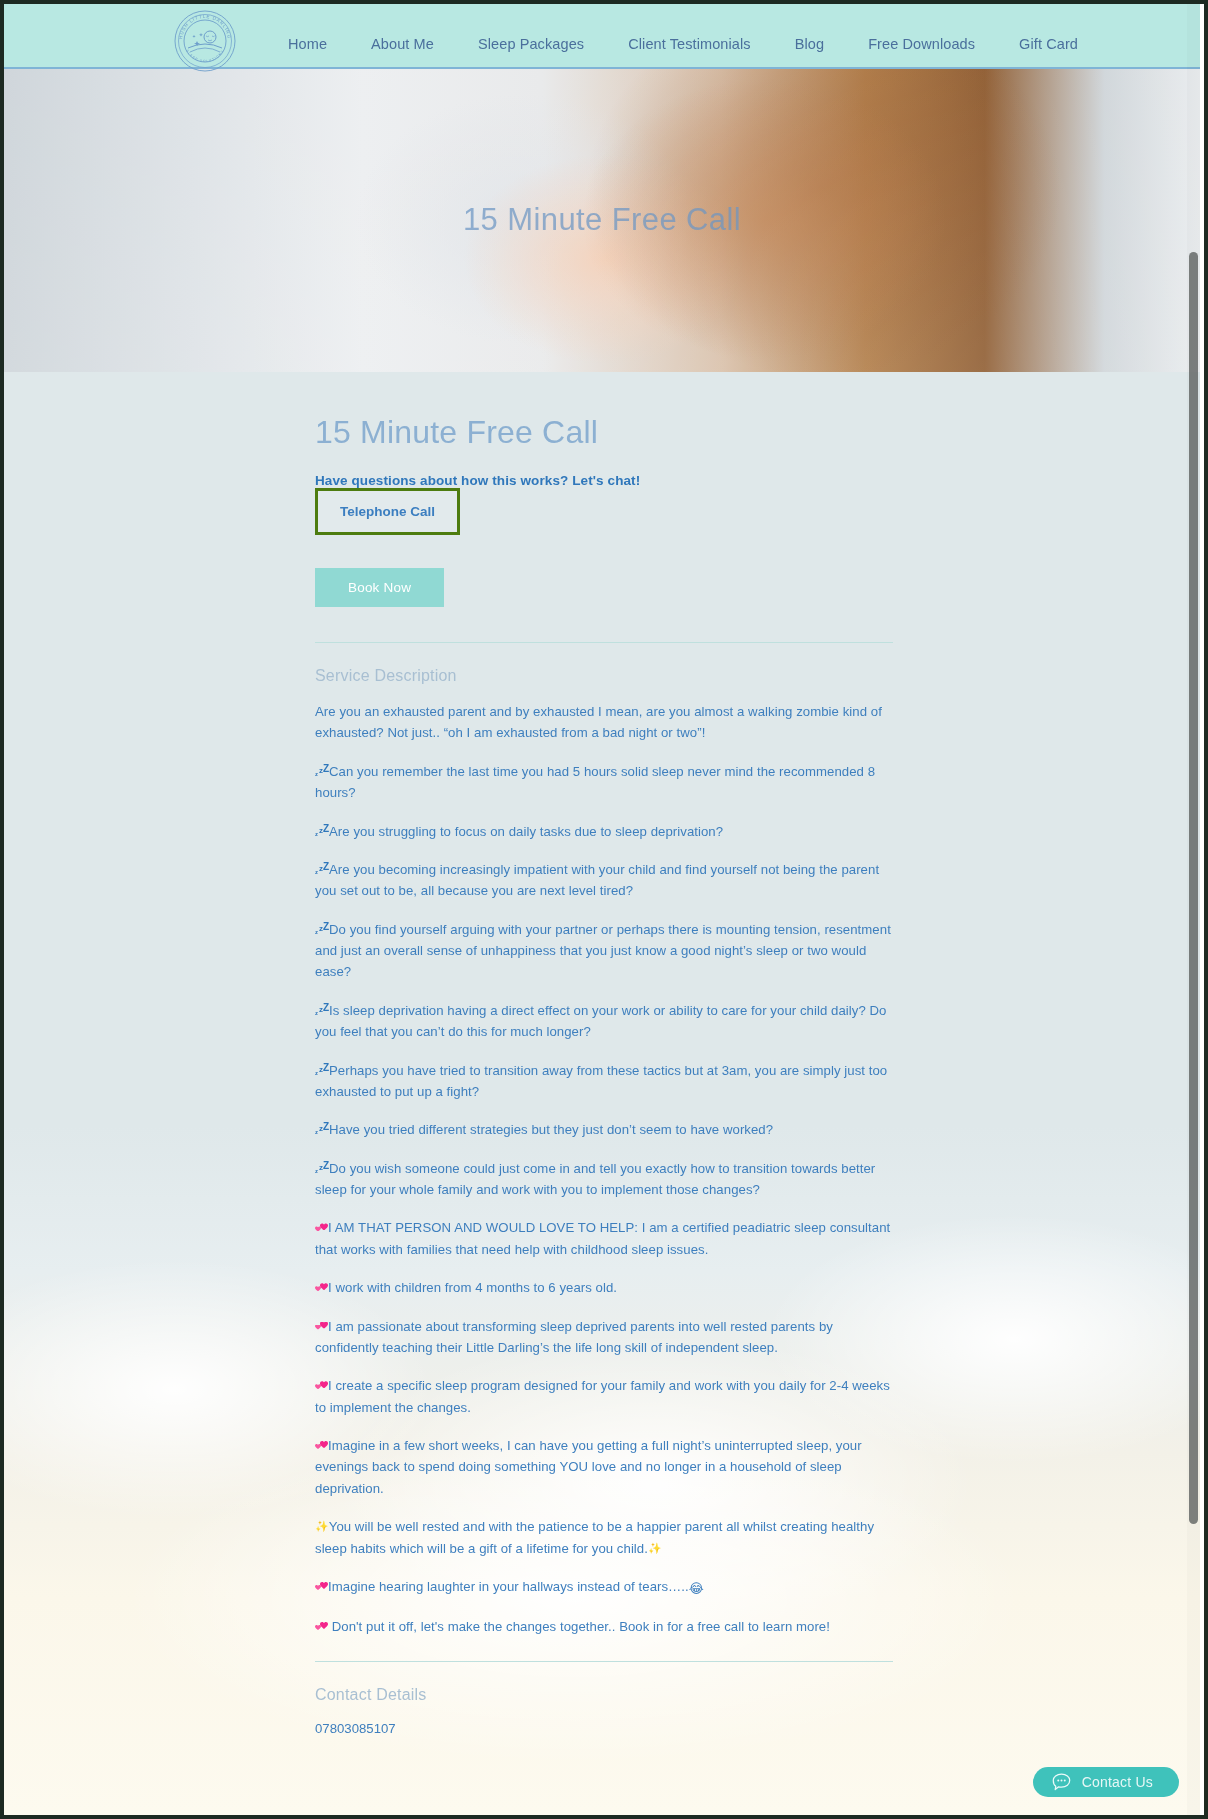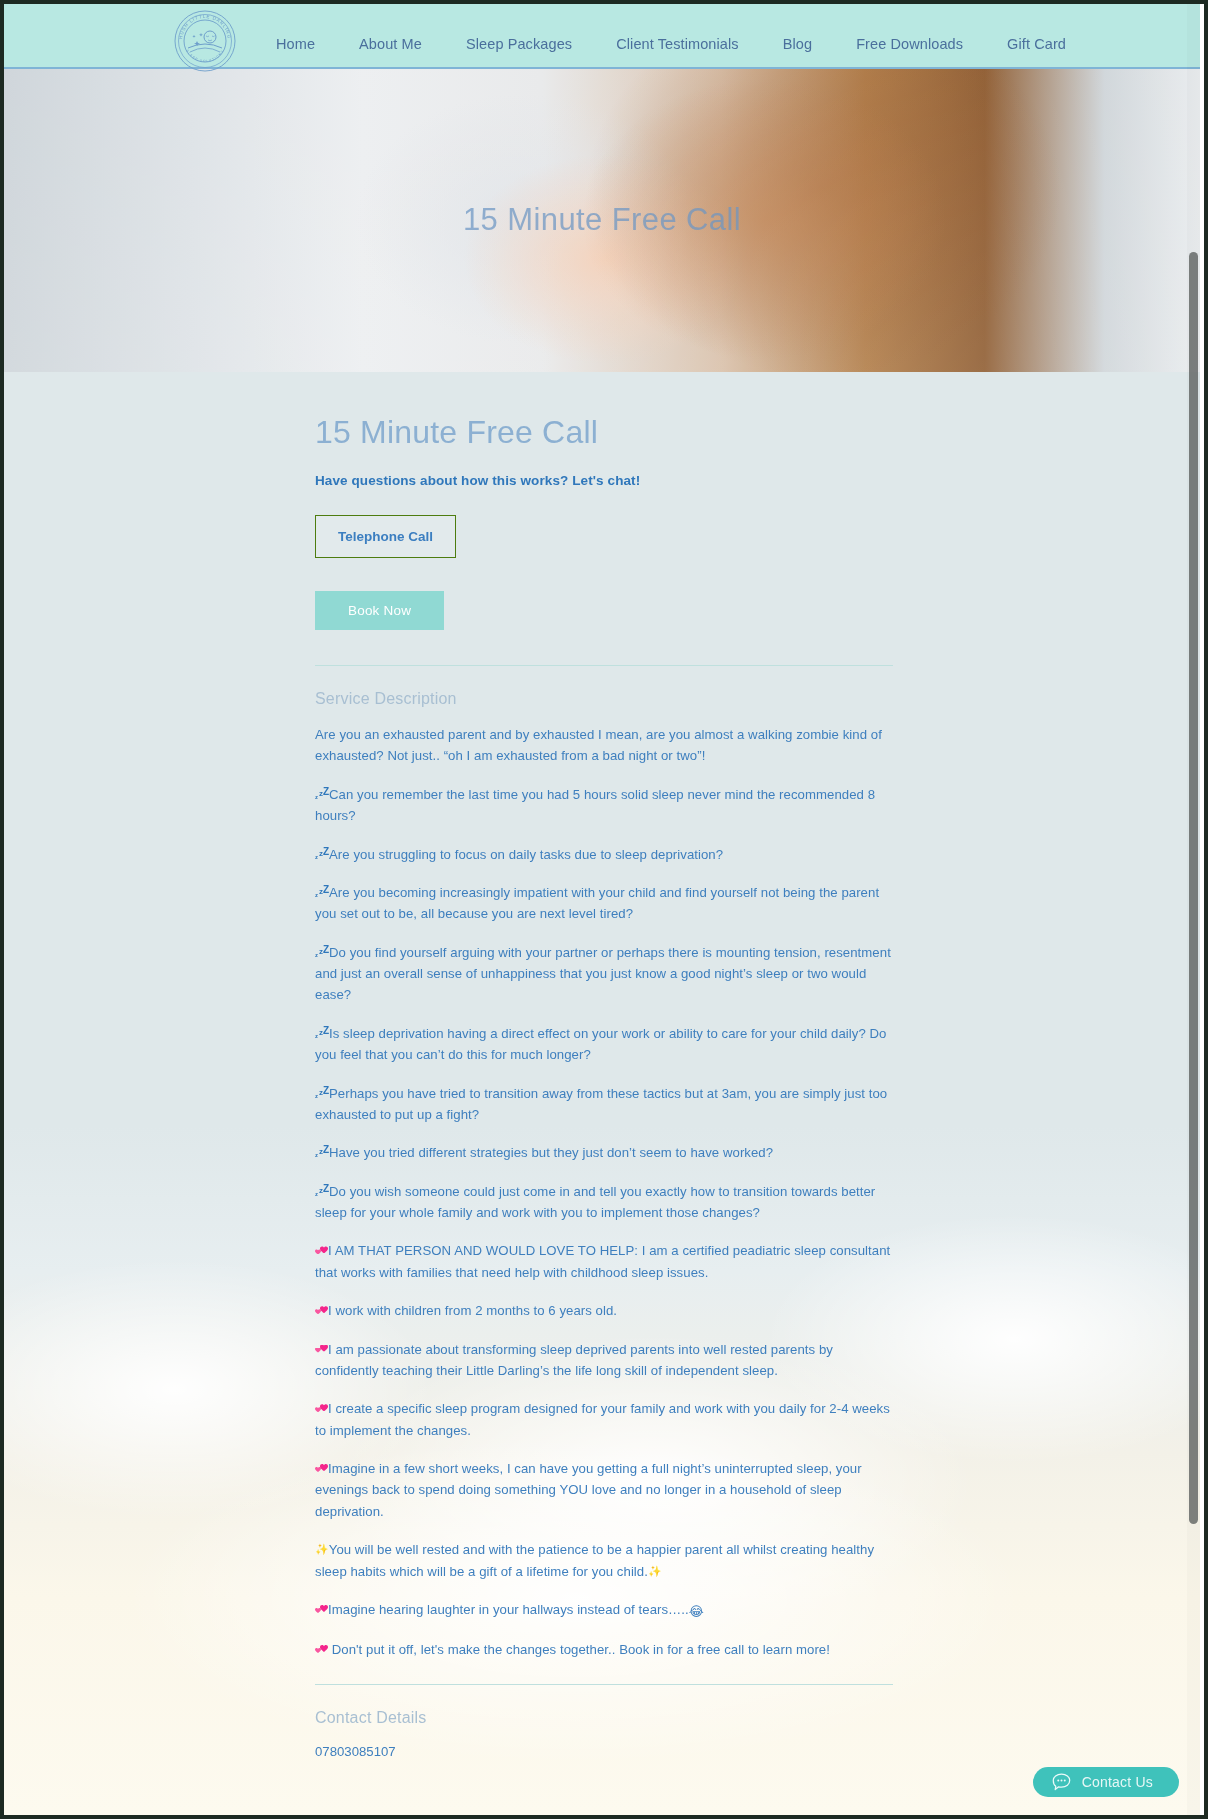--- a/index.html
+++ b/index.html
@@ -81,21 +81,21 @@
   #logo {
     position: absolute;
     left: 170px;
     top: 6px;
     width: 62px;
     height: 62px;
   }
   #logo svg { display: block; }
   #nav-links {
     position: absolute;
-    left: 250px;
+    left: 262px;
     top: 0;
     height: 80px;
     display: flex;
     align-items: center;
     gap: 0px;
   }
   .nav-link {
     color: #4a6f9c;
     font-size: 14.5px;
     letter-spacing: .1px;
@@ -182,23 +182,22 @@
   }
   #tagline {
     margin-top: 22px;
     font-size: 13.5px;
     color: #2f77bb;
     font-weight: 600;
     letter-spacing: .1px;
   }
 
   #service-type-box {
-    margin-top: 27px;
-    display: inline-block;
-    border: 1px solid #4d7c0f;
+    display: inline-block;
+    border: 3px solid #4d7c0f;
     padding: 13px 22px;
     font-size: 13.5px;
     color: #3b7ec0;
     font-weight: 600;
     background: rgba(255,255,255,0.10);
   }
 
   #book-now-button {
     margin-top: 33px;
     display: inline-block;
@@ -432,21 +431,21 @@
             <div class="body-p"><span>Are you an exhausted parent and by exhausted I mean, are you almost a walking zombie kind of exhausted? Not just.. “oh I am exhausted from a bad night or two”!</span></div>
             <div class="body-p"><span class="zzz"><i>z</i><i>z</i><i>Z</i></span><span>Can you remember the last time you had 5 hours solid sleep never mind the recommended 8 hours?</span></div>
             <div class="body-p"><span class="zzz"><i>z</i><i>z</i><i>Z</i></span><span>Are you struggling to focus on daily tasks due to sleep deprivation?</span></div>
             <div class="body-p"><span class="zzz"><i>z</i><i>z</i><i>Z</i></span><span>Are you becoming increasingly impatient with your child and find yourself not being the parent you set out to be, all because you are next level tired?</span></div>
             <div class="body-p"><span class="zzz"><i>z</i><i>z</i><i>Z</i></span><span>Do you find yourself arguing with your partner or perhaps there is mounting tension, resentment and just an overall sense of unhappiness that you just know a good night’s sleep or two would ease?</span></div>
             <div class="body-p"><span class="zzz"><i>z</i><i>z</i><i>Z</i></span><span>Is sleep deprivation having a direct effect on your work or ability to care for your child daily? Do you feel that you can’t do this for much longer?</span></div>
             <div class="body-p"><span class="zzz"><i>z</i><i>z</i><i>Z</i></span><span>Perhaps you have tried to transition away from these tactics but at 3am, you are simply just too exhausted to put up a fight?</span></div>
             <div class="body-p"><span class="zzz"><i>z</i><i>z</i><i>Z</i></span><span>Have you tried different strategies but they just don’t seem to have worked?</span></div>
             <div class="body-p"><span class="zzz"><i>z</i><i>z</i><i>Z</i></span><span>Do you wish someone could just come in and tell you exactly how to transition towards better sleep for your whole family and work with you to implement those changes?</span></div>
             <div class="body-p"><span class="hearts"><span class="heart-sm"></span><span class="heart-lg"></span></span><span>I AM THAT PERSON AND WOULD LOVE TO HELP: I am a certified peadiatric sleep consultant that works with families that need help with childhood sleep issues.</span></div>
-            <div class="body-p"><span class="hearts"><span class="heart-sm"></span><span class="heart-lg"></span></span><span>I work with children from 2 months to 6 years old.</span></div>
+            <div class="body-p"><span class="hearts"><span class="heart-sm"></span><span class="heart-lg"></span></span><span>I work with children from 4 months to 6 years old.</span></div>
             <div class="body-p"><span class="hearts"><span class="heart-sm"></span><span class="heart-lg"></span></span><span>I am passionate about transforming sleep deprived parents into well rested parents by confidently teaching their Little Darling’s the life long skill of independent sleep.</span></div>
             <div class="body-p"><span class="hearts"><span class="heart-sm"></span><span class="heart-lg"></span></span><span>I create a specific sleep program designed for your family and work with you daily for 2-4 weeks to implement the changes.</span></div>
             <div class="body-p"><span class="hearts"><span class="heart-sm"></span><span class="heart-lg"></span></span><span>Imagine in a few short weeks, I can have you getting a full night’s uninterrupted sleep, your evenings back to spend doing something YOU love and no longer in a household of sleep deprivation.</span></div>
             <div class="body-p"><span class="sparkle">✨</span><span>You will be well rested and with the patience to be a happier parent all whilst creating healthy sleep habits which will be a gift of a lifetime for you child.</span><span class="sparkle">✨</span></div>
             <div class="body-p"><span class="hearts"><span class="heart-sm"></span><span class="heart-lg"></span></span><span>Imagine hearing laughter in your hallways instead of tears…..</span><span class="laugh">😂</span></div>
             <div class="body-p"><span class="hearts"><span class="heart-sm"></span><span class="heart-lg"></span></span><span> Don't put it off, let's make the changes together.. Book in for a free call to learn more!</span></div>
           </div>
 
         <hr class="divider" id="divider-bottom">
 

